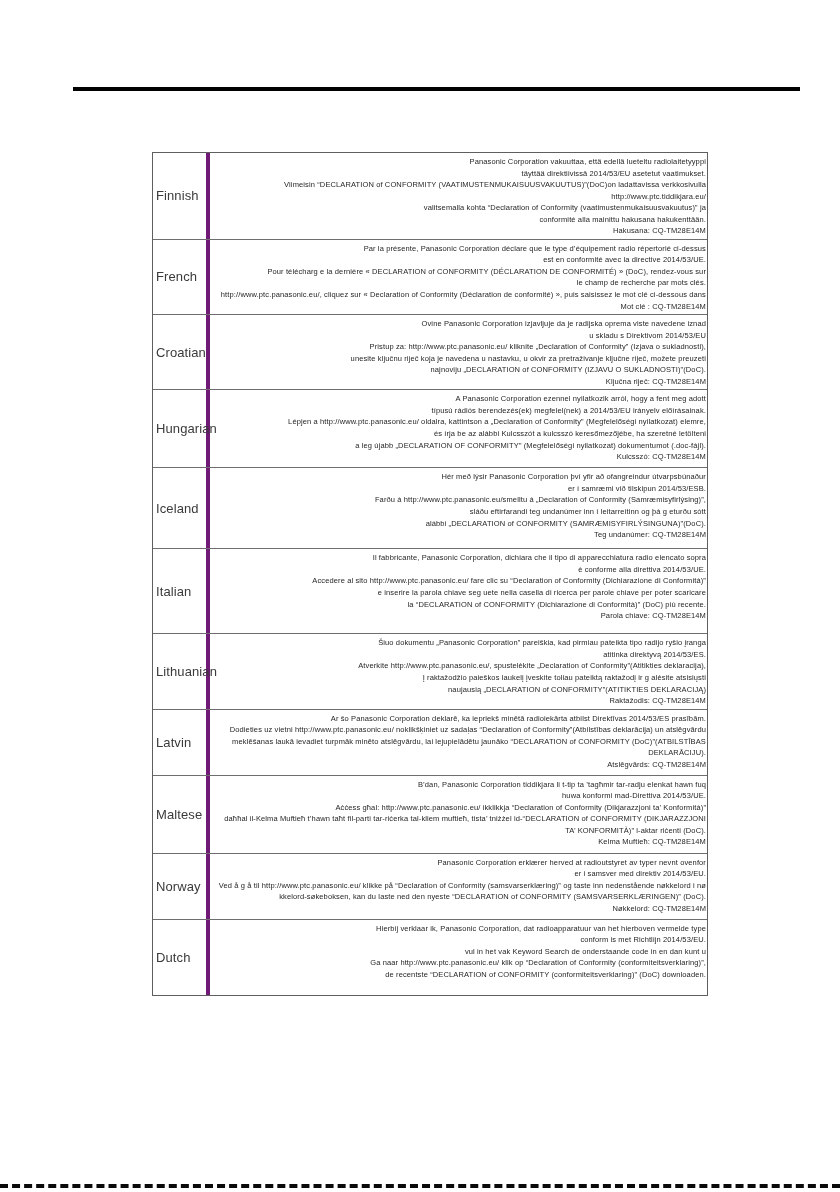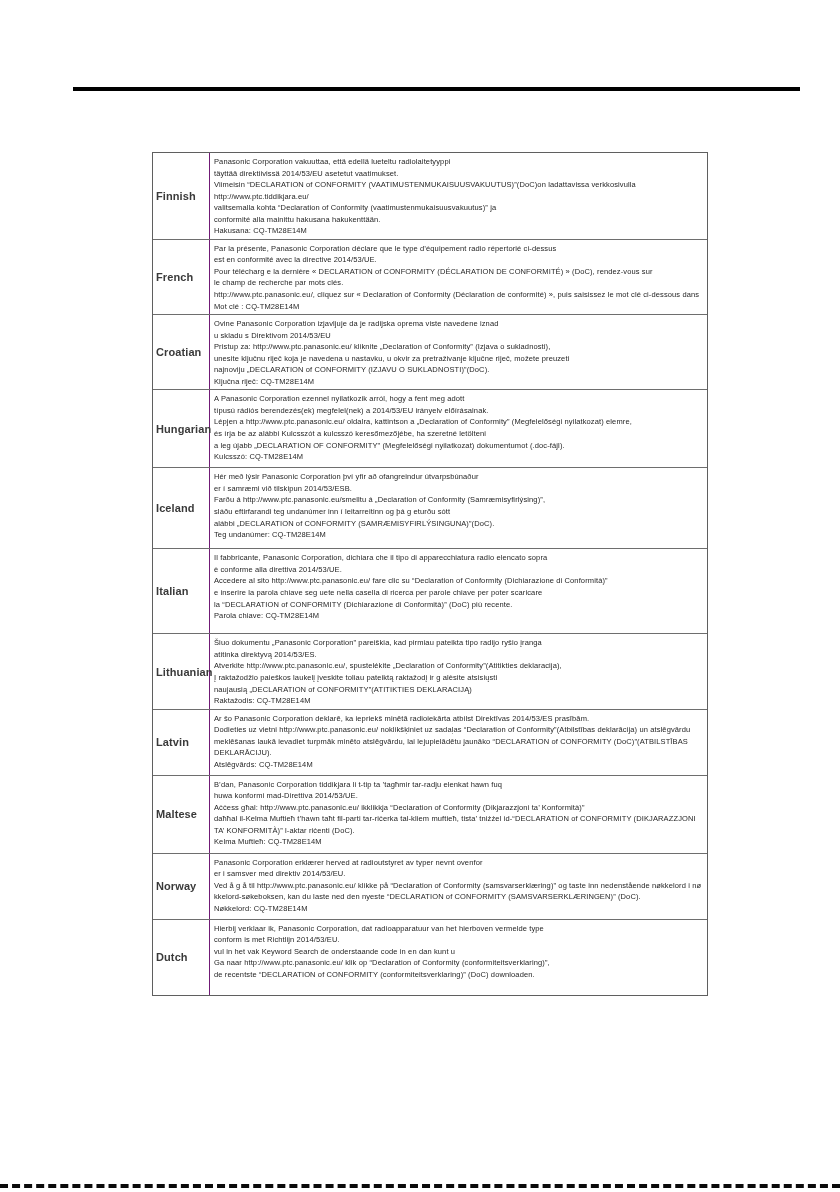--- a/index.html
+++ b/index.html
@@ -27,26 +27,26 @@
   .row:nth-child(4){min-height:77px}
   .row:nth-child(5){min-height:80px}
   .row:nth-child(6){min-height:84px}
   .row:nth-child(7){min-height:72px}
   .row:nth-child(8){min-height:65px}
   .row:nth-child(9){min-height:77px}
   .row:nth-child(10){min-height:65px}
   .row:nth-child(11){min-height:75px}
   .lang-cell {
     width:57px; min-width:57px; box-sizing:border-box;
-    border-right:1px solid #701a75;
+    border-right:4px solid #701a75;
     display:flex; align-items:center; padding-left:3px;
-    font-size:11px; color:#3a3a3a; letter-spacing:0.1px;font-weight:bold;
+    font-size:13px; color:#3a3a3a; letter-spacing:0.1px;
   }
   .text-cell {
-    flex:1; padding:3px 1px 2px 4px; overflow:hidden; box-sizing:border-box;
+    flex:1; padding:3px 1px 2px 4px; overflow:hidden; box-sizing:border-box;text-align:right;
   }
   .line {
     font-size:7.5px; line-height:11.55px; min-height:11.55px;
     white-space:nowrap; color:#262626; letter-spacing:0.12px;
   }
 </style>
 </head>
 <body>
 
 <div class="top-rule"></div>

